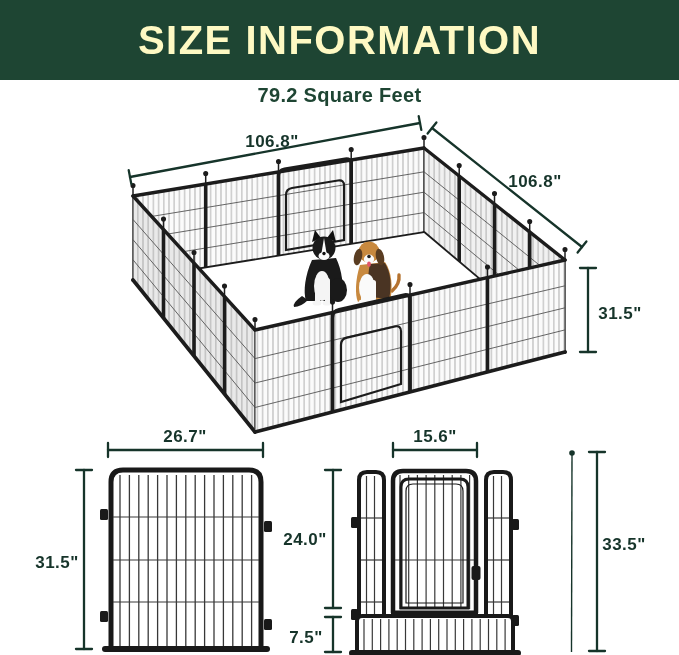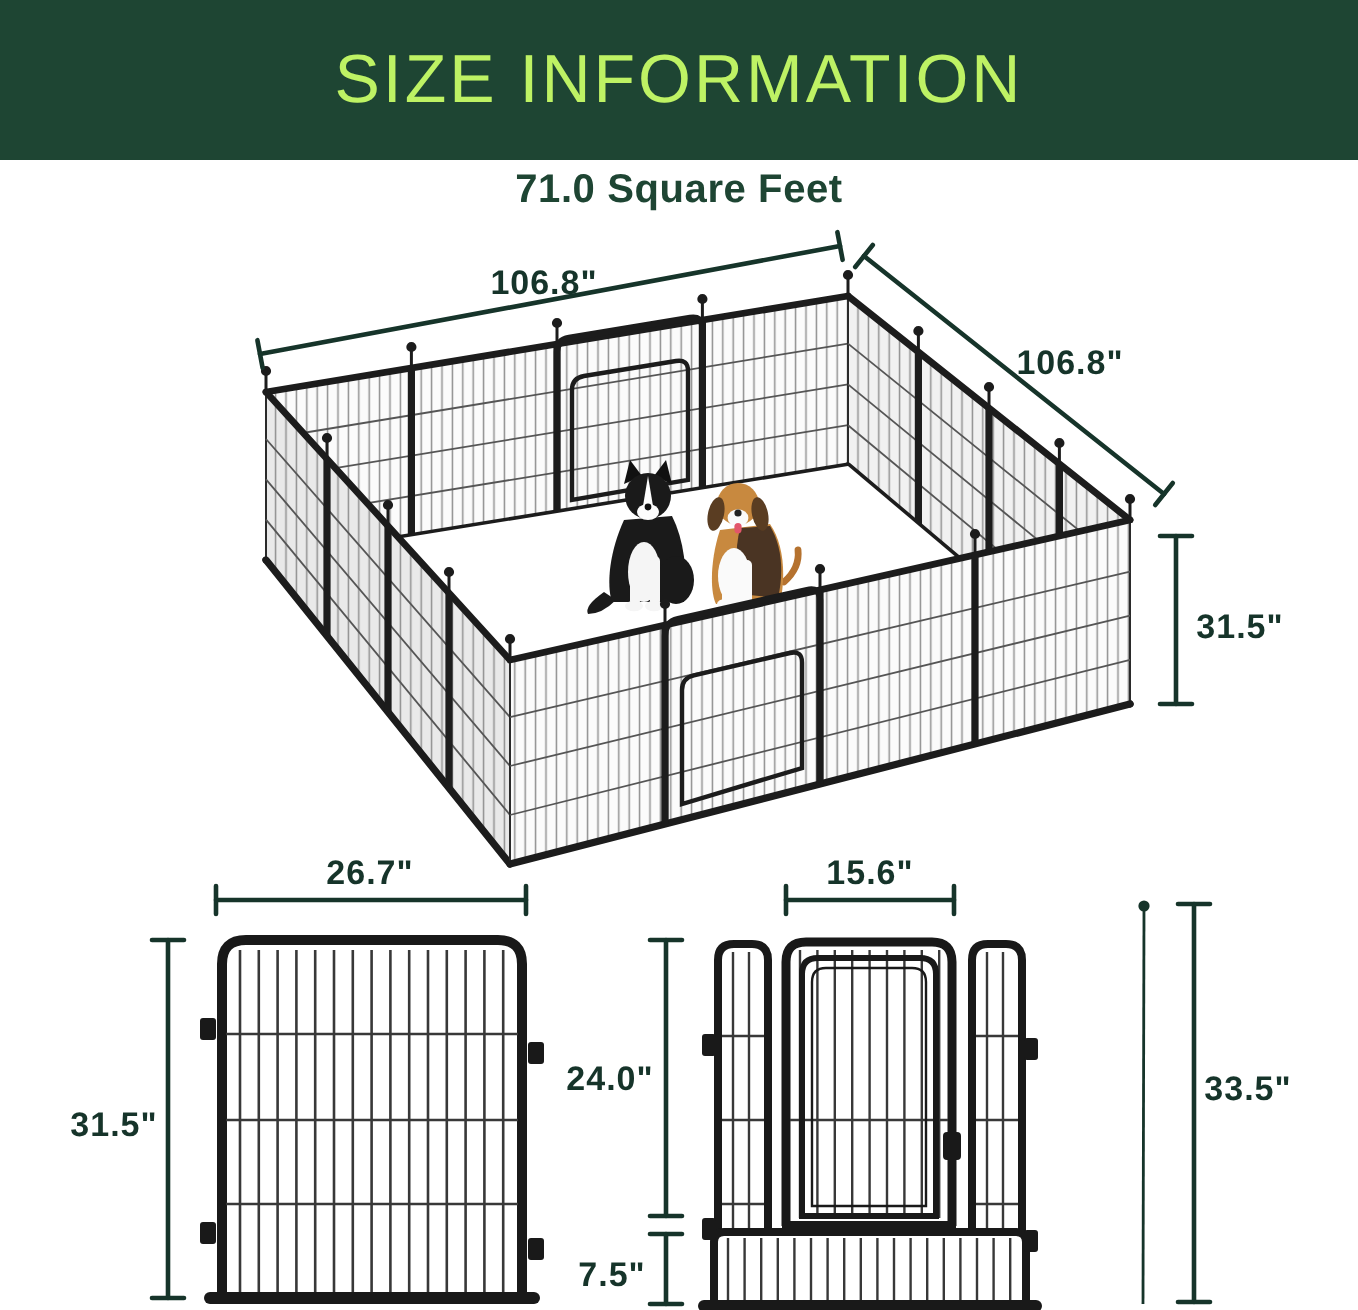--- a/index.html
+++ b/index.html
@@ -1,38 +1,38 @@
 <!DOCTYPE html>
 <html><head>
 <meta charset="utf-8">
 <style>
   html,body{margin:0;padding:0;background:#ffffff;}
   .page{position:relative;width:679px;height:655px;overflow:hidden;background:#fff;
         font-family:"Liberation Sans",sans-serif;}
   .hdr{position:absolute;top:0;left:0;width:679px;height:80px;background:#1e4533;
        display:flex;align-items:center;justify-content:center;}
-  .hdr h1{margin:0;color:#bef264;font-size:34px;font-weight:normal;letter-spacing:1.5px;}
+  .hdr h1{margin:0;color:#fef9c3;font-size:40px;font-weight:bold;letter-spacing:1.5px;}
   .subtitle{position:absolute;top:84px;left:0;width:679px;text-align:center;
             color:#1e4533;font-size:20px;font-weight:bold;letter-spacing:.3px;}
   svg{position:absolute;left:0;}
   svg.iso{top:100px;}
   svg.panels{top:425px;}
   text.dim{font-family:"Liberation Sans",sans-serif;font-weight:bold;font-size:17px;
            fill:#16342a;letter-spacing:.5px;}
 </style>
 </head>
 <body>
 
 <div class="page">
 
   <div class="hdr">
     <h1>SIZE INFORMATION</h1>
   </div>
 
-  <div class="subtitle">71.0 Square Feet</div>
+  <div class="subtitle">79.2 Square Feet</div>
 
   <svg class="iso" width="679" height="345" viewBox="0 0 679 345">
     <defs>
       <pattern id="mesh" width="5.2" height="8" patternUnits="userSpaceOnUse">
         <line x1="2.6" y1="0" x2="2.6" y2="8" stroke="#8f8f8f" stroke-width="0.75"></line>
       </pattern>
     </defs>
 
     <g>
       <polygon points="133,96 424,48 424,133 133,180" fill="#fbfbfb"></polygon>

